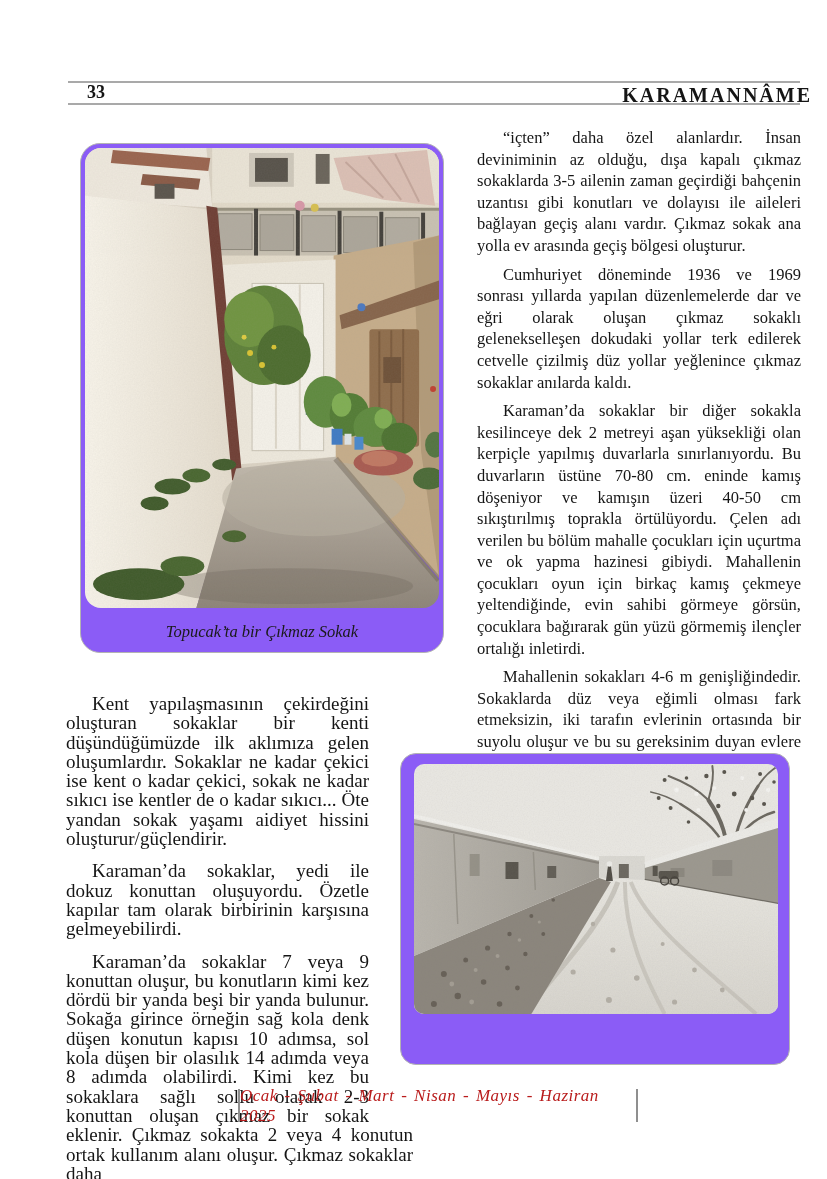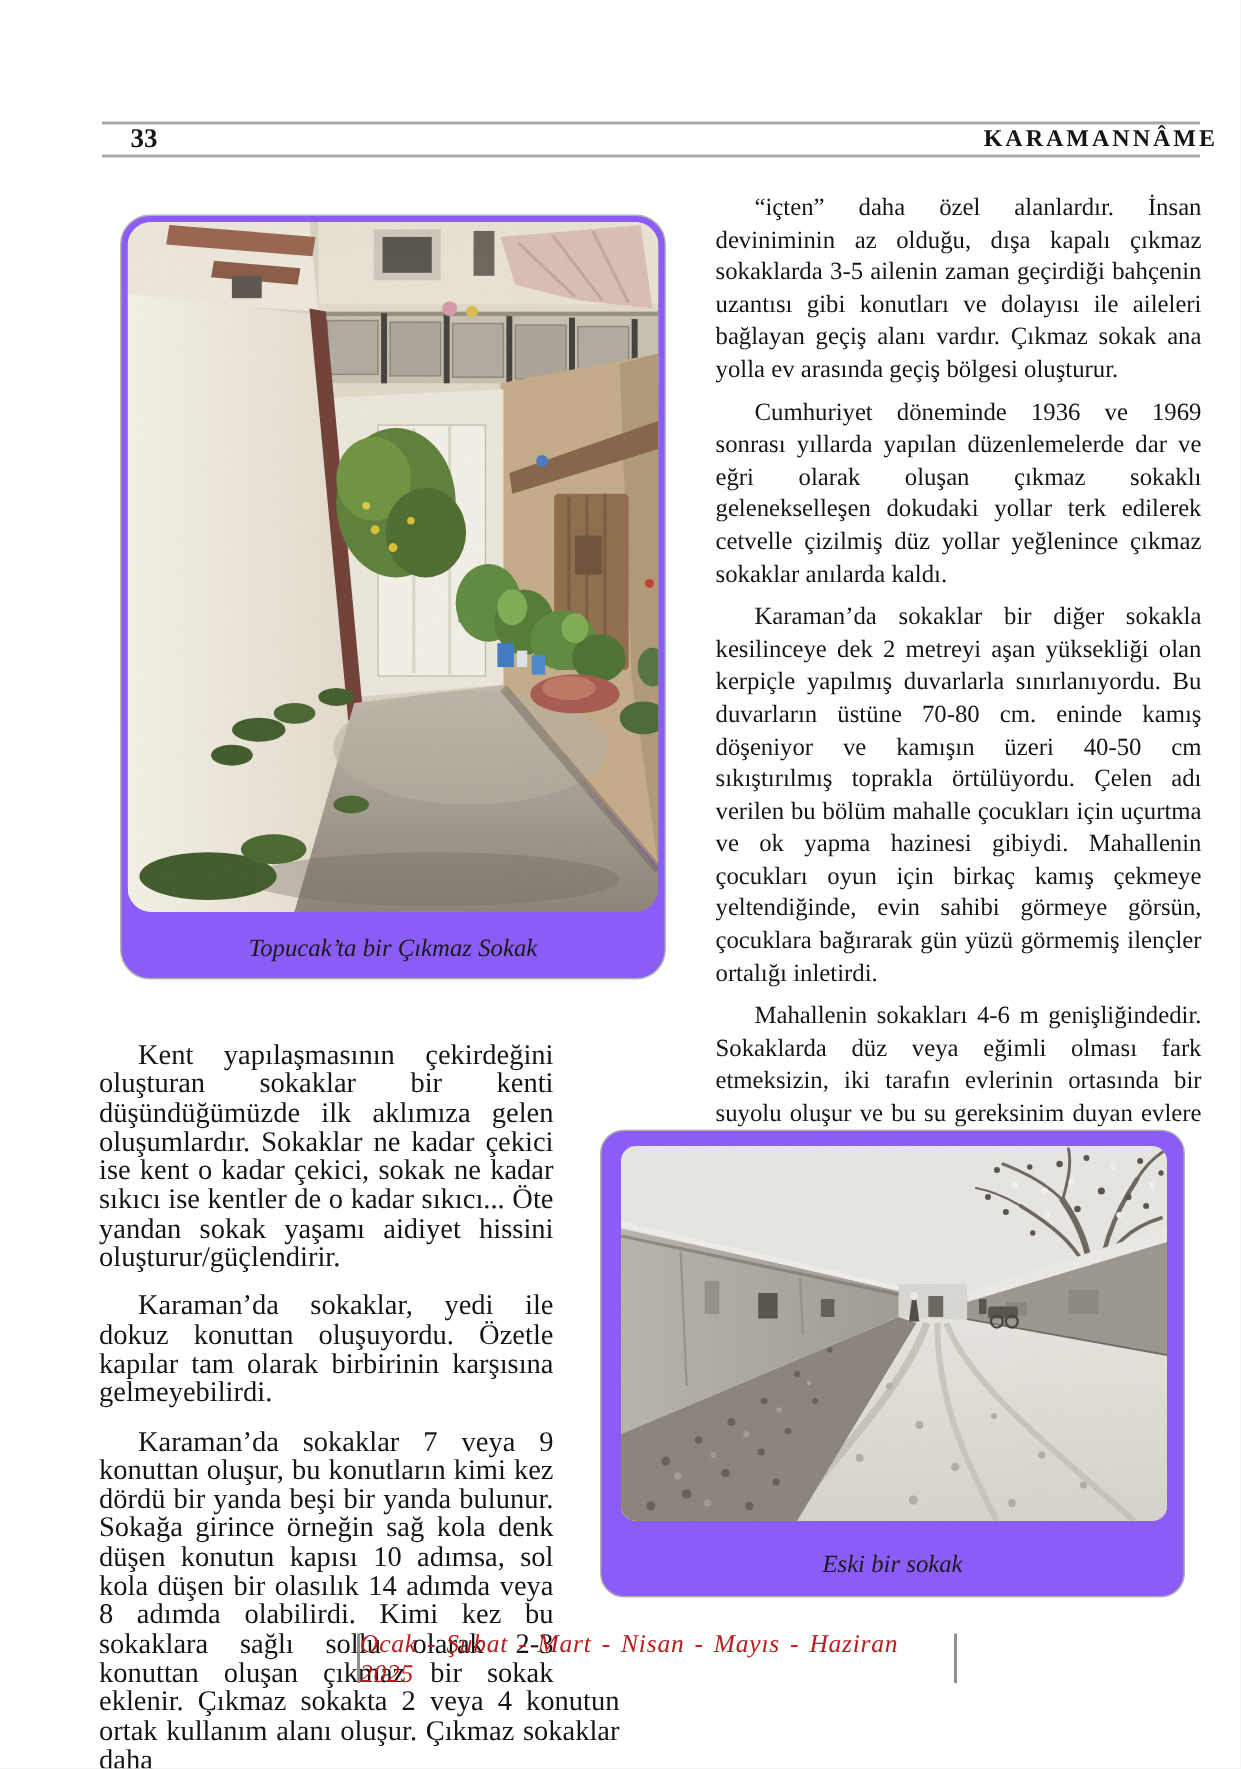--- a/index.html
+++ b/index.html
@@ -6,21 +6,21 @@
   .page{
     position:relative;width:827px;height:1179px;background:#ffffff;
     font-family:"Liberation Serif","DejaVu Serif",serif;color:#151515;
     margin:0 auto;overflow:hidden;padding-left:14px;
   }
   
   .rule{position:absolute;left:68px;width:732px;height:2px;background:#a9a9a9;}
   .rule-top{top:81px;}
   .rule-bottom{top:103px;}
   .pageno{position:absolute;left:87px;top:82px;font-size:18px;font-weight:bold;}
-  .journal{position:absolute;right:29px;top:84px;font-size:16px;font-weight:bold;letter-spacing:2px;}
+  .journal{position:absolute;right:29px;top:84px;font-size:20px;font-weight:bold;letter-spacing:2px;}
   
   .figbox{position:absolute;box-sizing:border-box;background:#8b5cf6;border:1px solid #b3b3b3;overflow:hidden;}
   .fig1{left:80px;top:143px;width:364px;height:510px;border-radius:20px;}
   .fig2{left:400px;top:753px;width:390px;height:312px;border-radius:16px;}
   .photo{position:absolute;overflow:hidden;}
   .photo svg{display:block;width:100%;height:100%;}
   .photo1{left:4px;top:4px;width:354px;height:460px;border-radius:16px;}
   .photo2{left:13px;top:10px;width:364px;height:250px;border-radius:10px;}
   .figcap{position:absolute;left:0;right:0;text-align:center;font-style:italic;font-size:16.5px;color:#1a1a1a;}
   .figcap1{bottom:10px;}
@@ -301,20 +301,19 @@
         <polygon points="193,117 200,117 198,102 195,102" fill="#4f4b44"></polygon>
         <circle cx="196.5" cy="100" r="2.8" fill="#efeeea"></circle>
 
         <rect x="246" y="107" width="20" height="8" rx="2" fill="#57534b"></rect>
         <circle cx="252" cy="117" r="4" fill="none" stroke="#44403a" stroke-width="1.5"></circle>
         <circle cx="262" cy="117" r="4" fill="none" stroke="#44403a" stroke-width="1.5"></circle>
         <rect x="240" y="102" width="5" height="10" fill="#57534b"></rect>
         <rect x="0" y="0" width="366" height="250" filter="url(#grain2)" opacity="0.25"></rect>
       </svg>
     </div>
-    <figcaption class="figcap figcap2">Eski bir sokak</figcaption>
   </figure>
 
   <div class="footer">
     <span>Ocak - Şubat - Mart - Nisan - Mayıs - Haziran 2025</span>
   </div>
 
 </div>
 
 </body></html>

